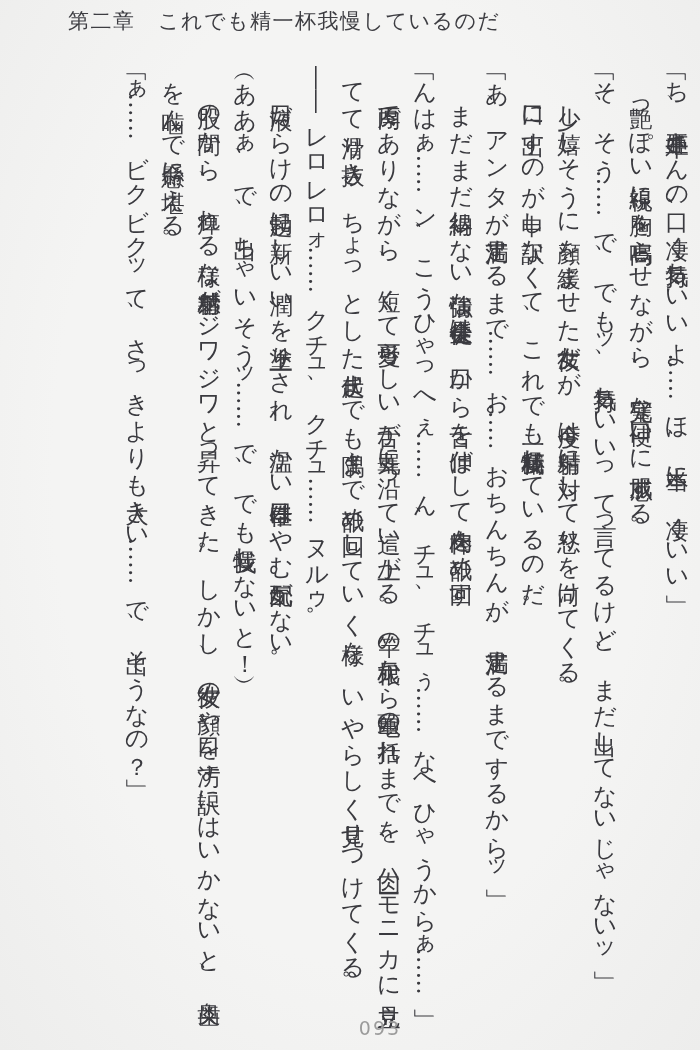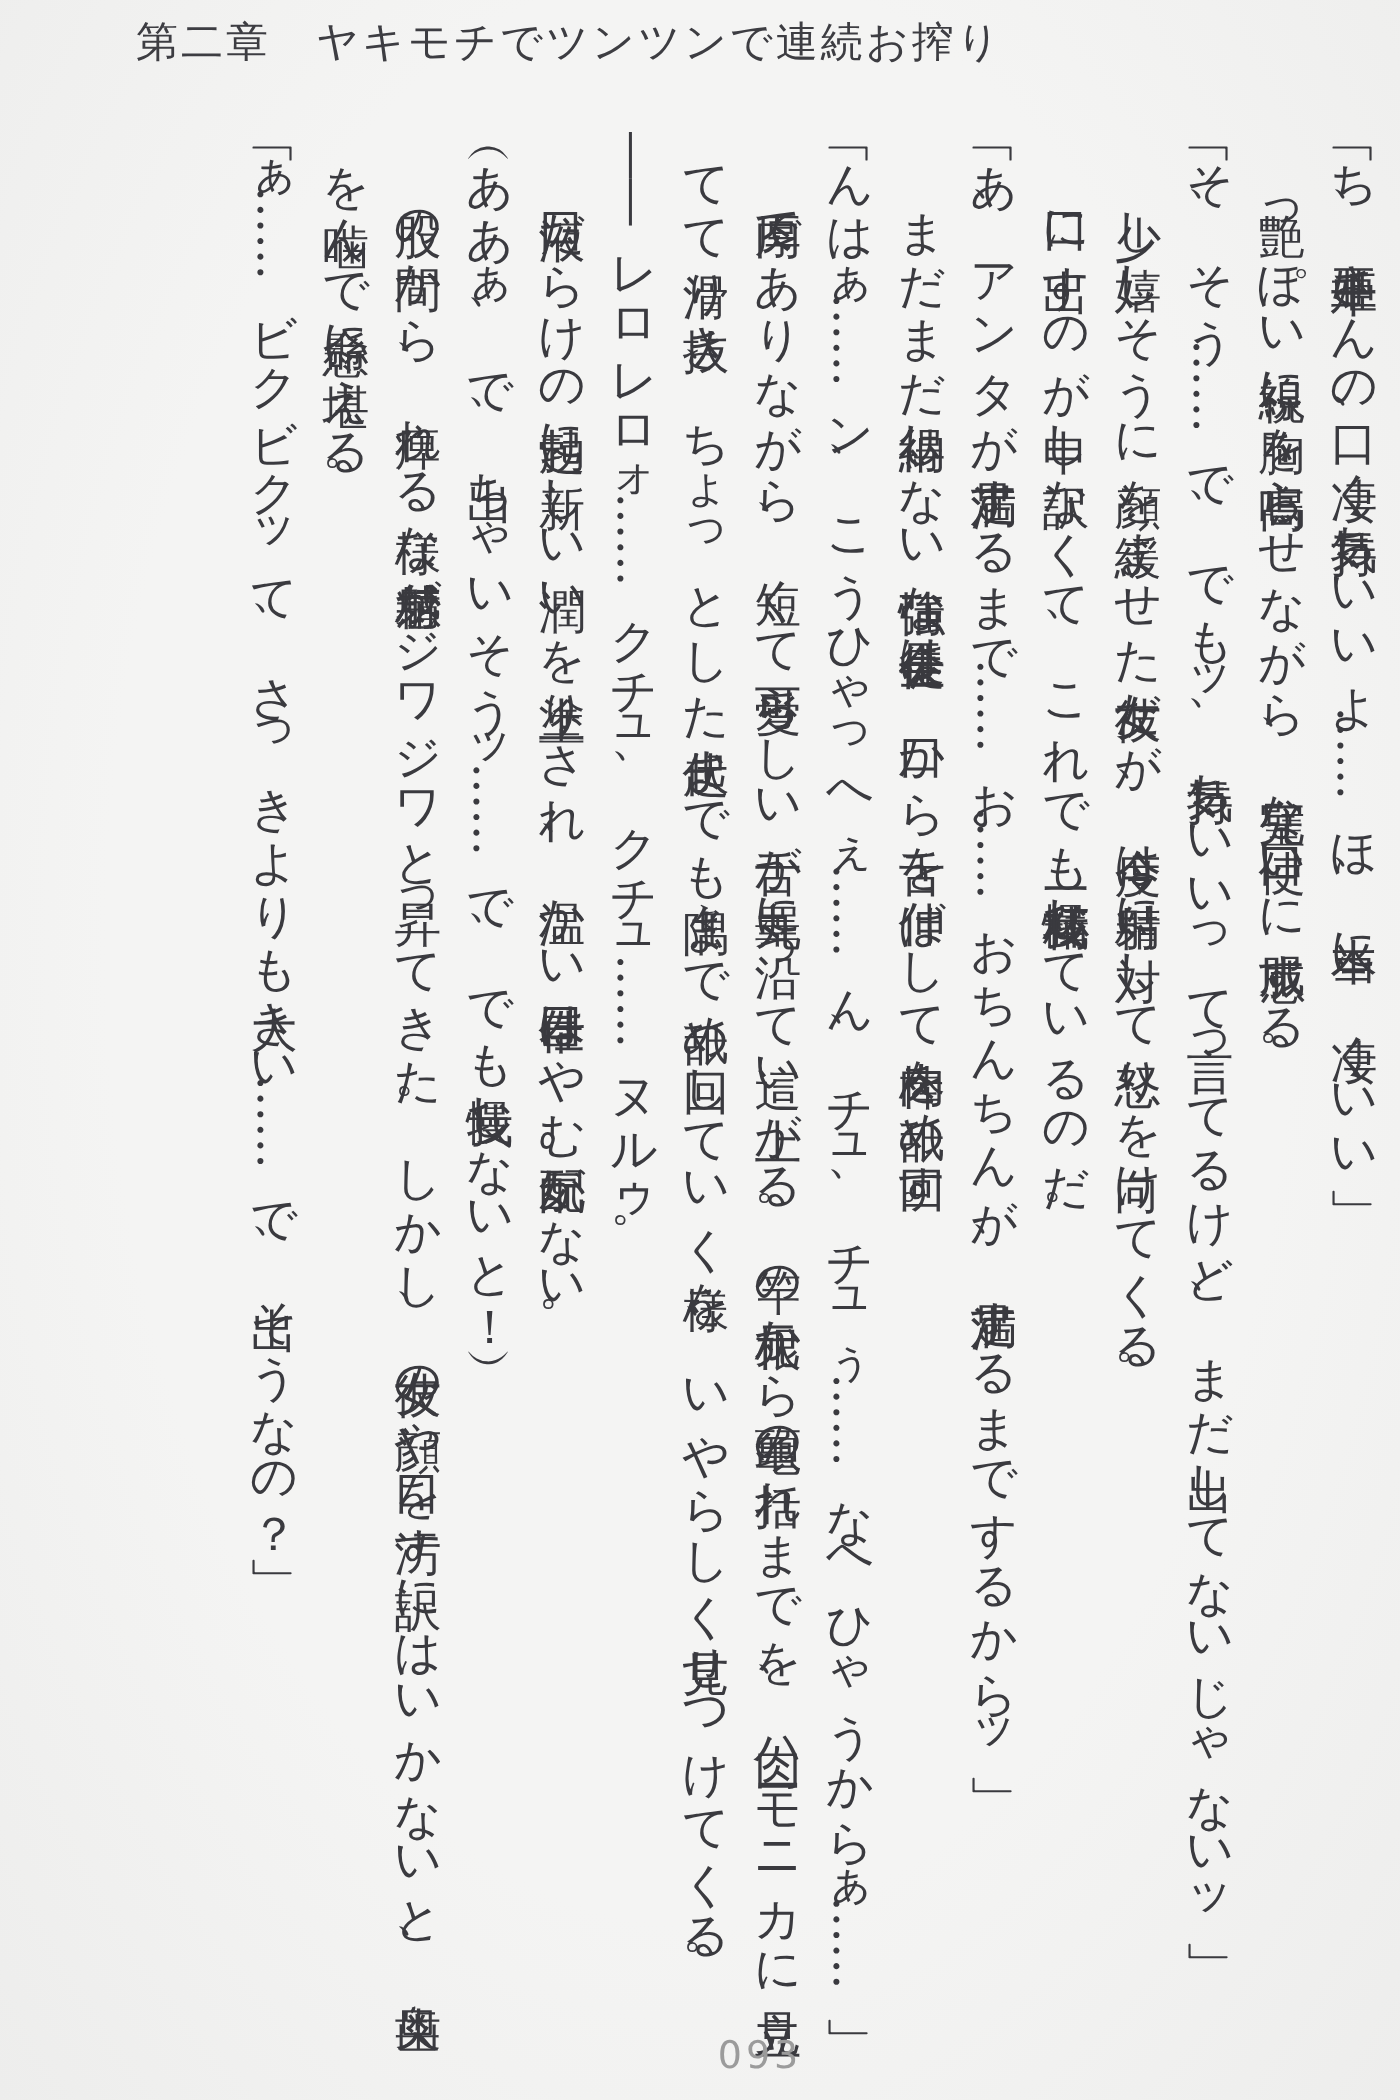--- a/index.html
+++ b/index.html
@@ -58,21 +58,21 @@
     letter-spacing: 2px;
     color: #9b9b9b;
     font-family: "DejaVu Sans", sans-serif;
   }
 </style>
 </head>
 <body>
 
 <div class="page">
 
-  <div class="chapter-header">第二章　ヤキモチでツンツンで連続お搾り</div>
+  <div class="chapter-header">第二章　これでも精一杯我慢しているのだ</div>
 
   <div class="text-body">
       <p>「ち、千亜姫さんの口、凄く気持ちいいよ……ほ、本当に、凄くいい」</p>
       <p class="indent">艶っぽい視線に胸を高鳴らせながら、完璧な口使いに感服する。</p>
       <p>「そ、そう……で、でもッ、気持ちいいって言ってるけど、まだ出してないじゃないッ」</p>
       <p class="indent">少し嬉しそうに顔を緩ませた彼女だが、今度は射精に対して怒りを向けてくる。</p>
       <p class="indent">口に出すのが申し訳なくて、これでも精一杯我慢しているのだ。</p>
       <p>「あ、アンタが満足するまで……お……おちんちんが、満足するまでするからッ」</p>
       <p class="indent">まだまだ納得しない強情な生徒会長は、口から舌を伸ばして肉棒を舐め回す。</p>
       <p>「んはぁ……ン、こうひゃっへぇ……ん、チュ、チュぅ……なへひゃうからぁ……」</p>

